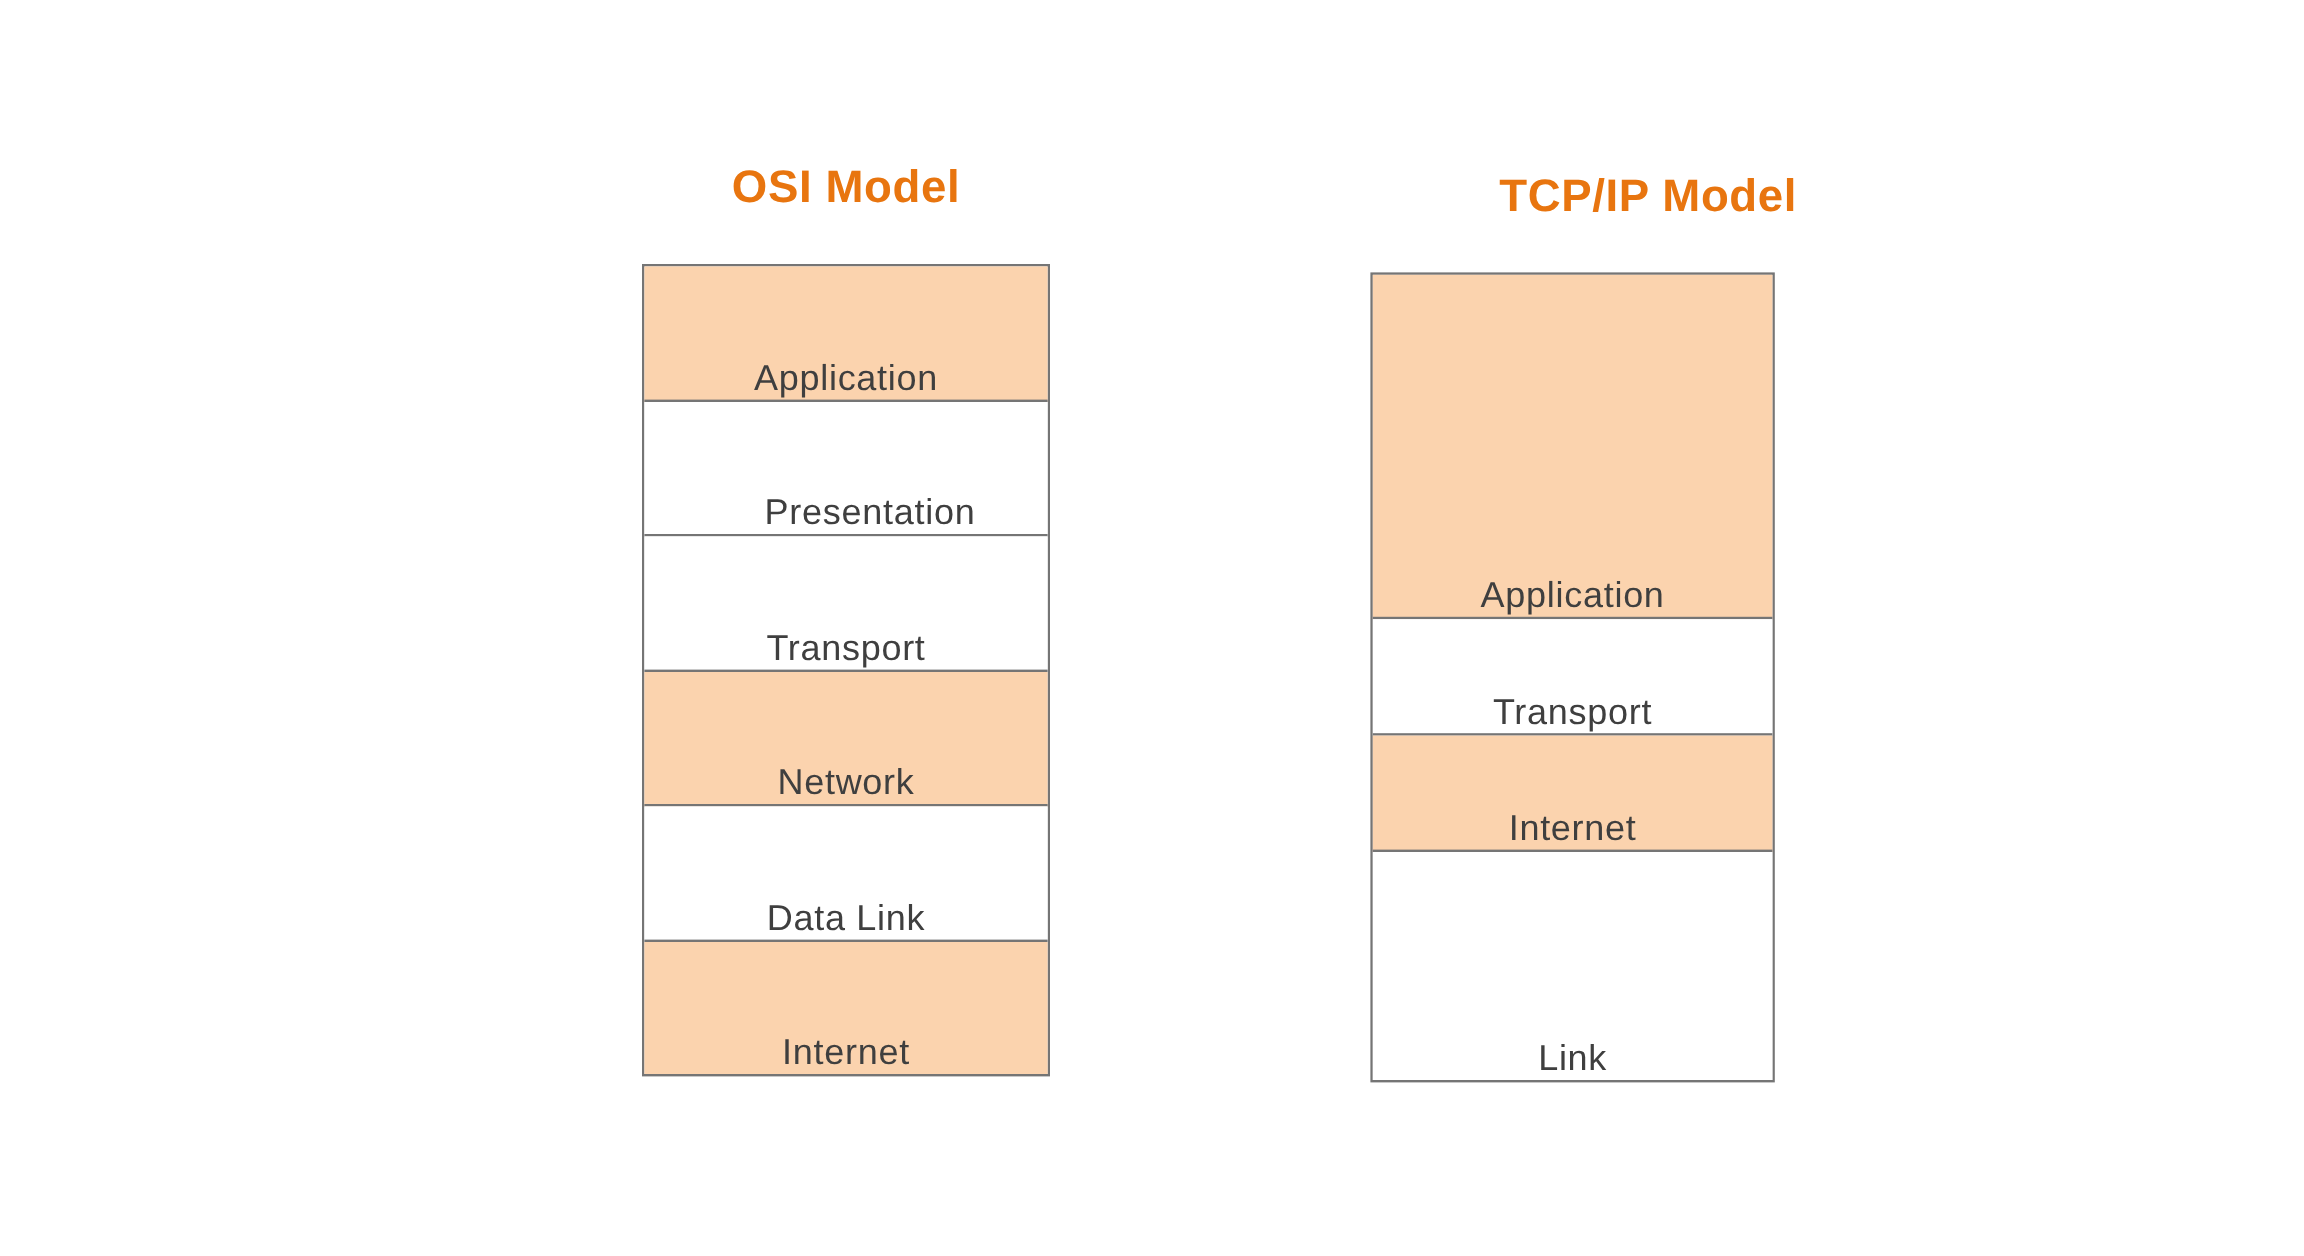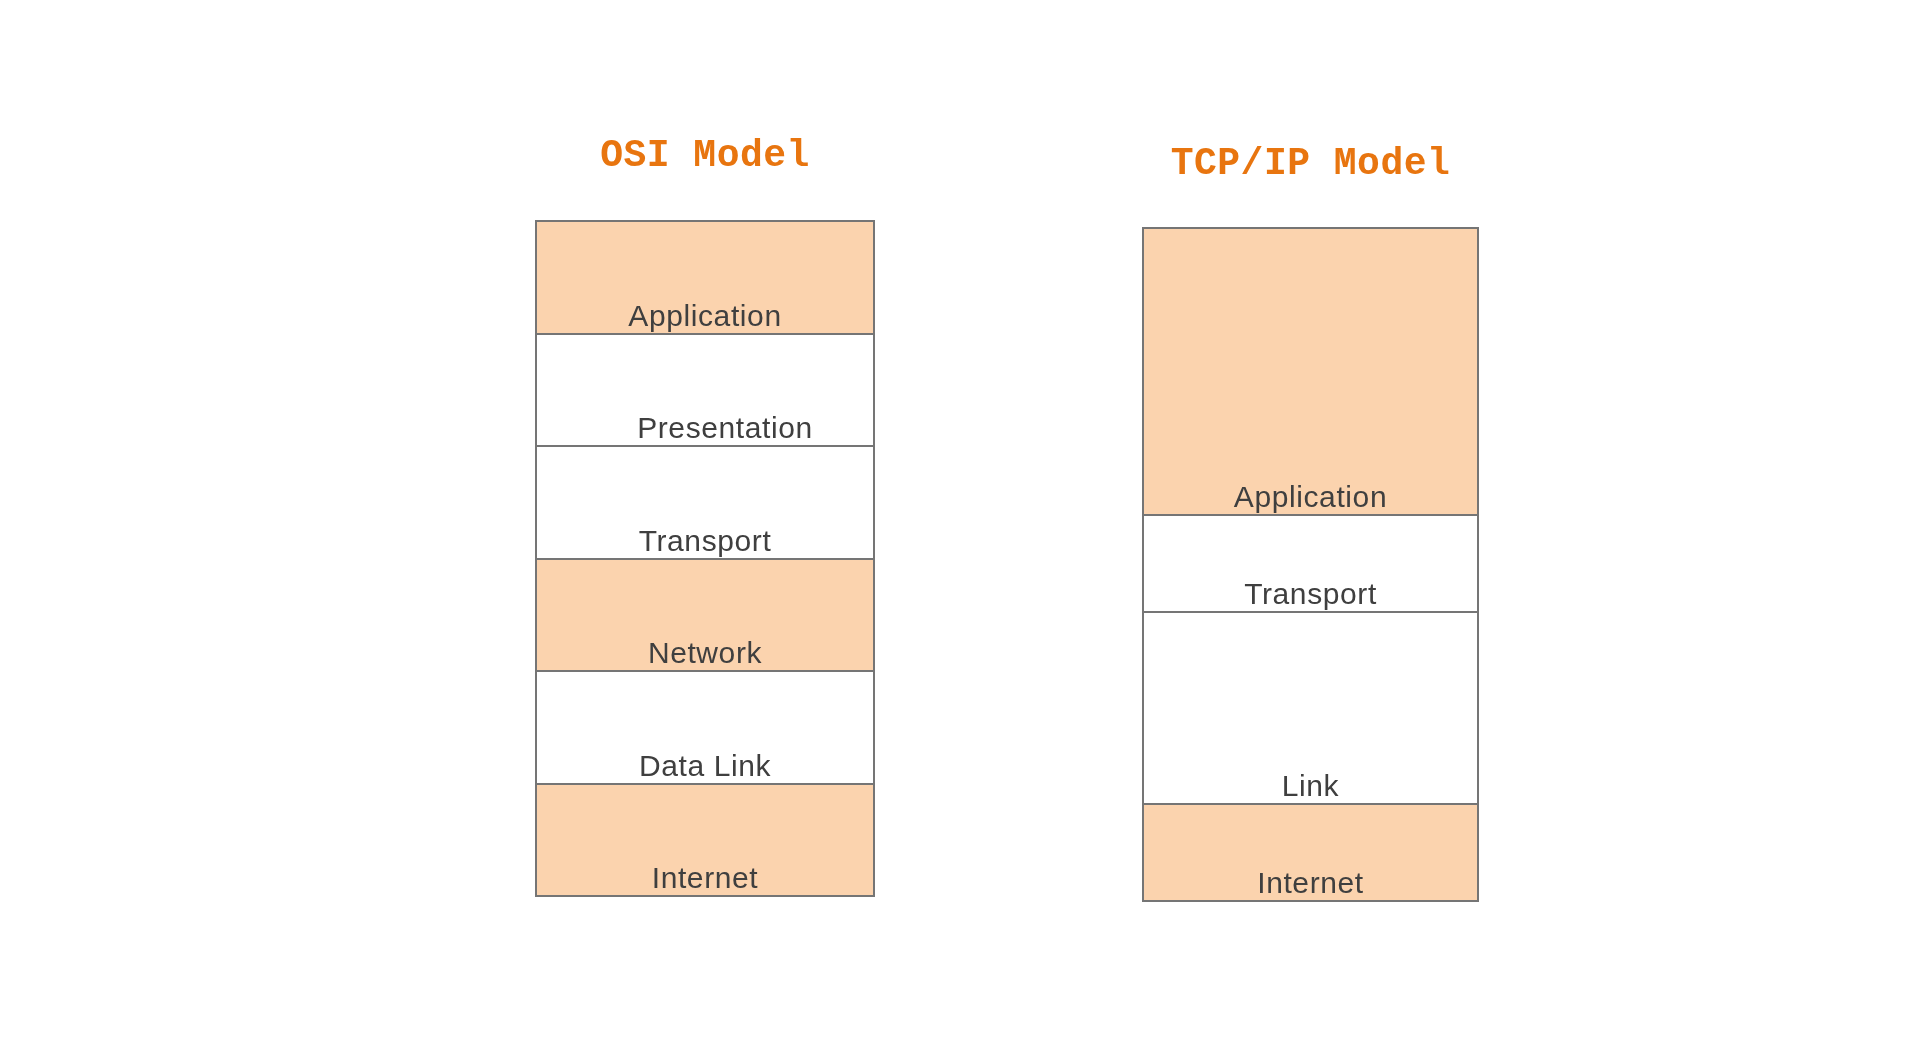--- a/index.html
+++ b/index.html
@@ -22,24 +22,23 @@
 
   .model-title {
     position: absolute;
     text-align: center;
     font-size: 38px;
     font-weight: bold;
     color: var(--title);
     letter-spacing: 0.5px;
     line-height: 46px;
     white-space: nowrap;
-    font-family: Liberation Mono, monospace;
   }
   #osi-title   { left: 535px;  top: 133px; width: 340px; }
-  #tcpip-title { left: 1142px; top: 141px; width: 337px; }
+  #tcpip-title { left: 1205px; top: 141px; width: 337px; }
 
   .stack {
     position: absolute;
     display: flex;
     flex-direction: column;
     border: 2px solid var(--border);
     background: var(--layer-empty);
   }
   #osi-stack   { left: 535px;  top: 220px; width: 340px; height: 677px; }
   #tcpip-stack { left: 1142px; top: 227px; width: 337px; height: 675px; }
@@ -93,21 +92,21 @@
 
   <div class="model-title" id="tcpip-title">TCP/IP Model</div>
 
   <div class="stack" id="tcpip-stack">
     <div class="layer filled" style="flex-grow: 3;">
       <span class="layer-label">Application</span>
     </div>
     <div class="layer empty" style="flex-grow: 1;">
       <span class="layer-label">Transport</span>
     </div>
+    <div class="layer filled" style="flex-grow: 1;">
+      <span class="layer-label">Internet</span>
+    </div>
     <div class="layer empty" style="flex-grow: 2;">
       <span class="layer-label">Link</span>
-    </div>
-    <div class="layer filled" style="flex-grow: 1;">
-      <span class="layer-label">Internet</span>
     </div>
   </div>
 
 </div>
 
 </body></html>

